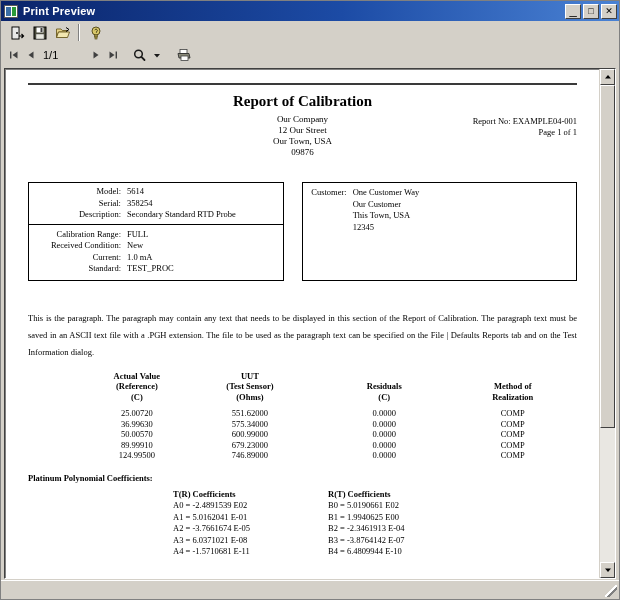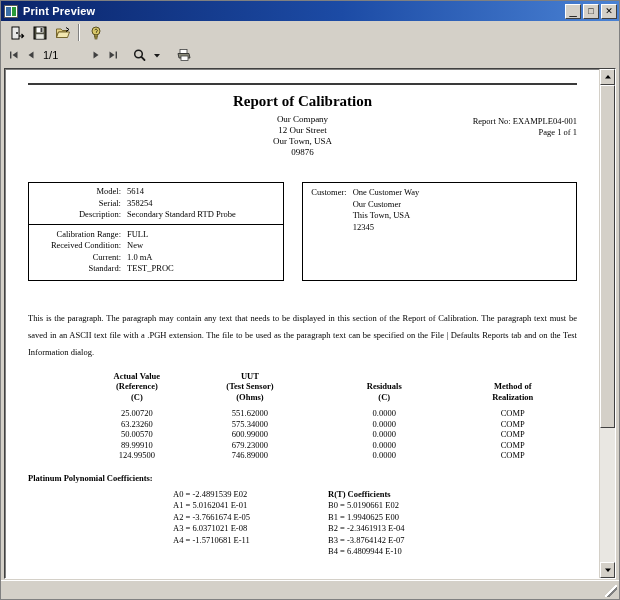--- a/index.html
+++ b/index.html
@@ -533,21 +533,21 @@
             </tr>
           </thead>
           <tbody>
             <tr>
               <td class="c-ref">25.00720</td>
               <td class="c-uut">551.62000</td>
               <td class="c-res">0.0000</td>
               <td class="c-mth">COMP</td>
             </tr>
             <tr>
-              <td class="c-ref">63.23260</td>
+              <td class="c-ref">36.99630</td>
               <td class="c-uut">575.34000</td>
               <td class="c-res">0.0000</td>
               <td class="c-mth">COMP</td>
             </tr>
             <tr>
               <td class="c-ref">50.00570</td>
               <td class="c-uut">600.99000</td>
               <td class="c-res">0.0000</td>
               <td class="c-mth">COMP</td>
             </tr>
@@ -563,20 +563,21 @@
               <td class="c-res">0.0000</td>
               <td class="c-mth">COMP</td>
             </tr>
           </tbody>
         </table>
 
         <div class="coef-title">Platinum Polynomial Coefficients:</div>
 
         <div class="coef-wrap">
           <div class="coef-col">
+            <div class="ch">T(R) Coefficients</div>
             <div>A0 = -2.4891539 E02</div>
             <div>A1 =  5.0162041 E-01</div>
             <div>A2 = -3.7661674 E-05</div>
             <div>A3 =  6.0371021 E-08</div>
             <div>A4 = -1.5710681 E-11</div>
           </div>
           <div class="coef-col">
             <div class="ch">R(T) Coefficients</div>
             <div>B0 =  5.0190661 E02</div>
             <div>B1 =  1.9940625 E00</div>

